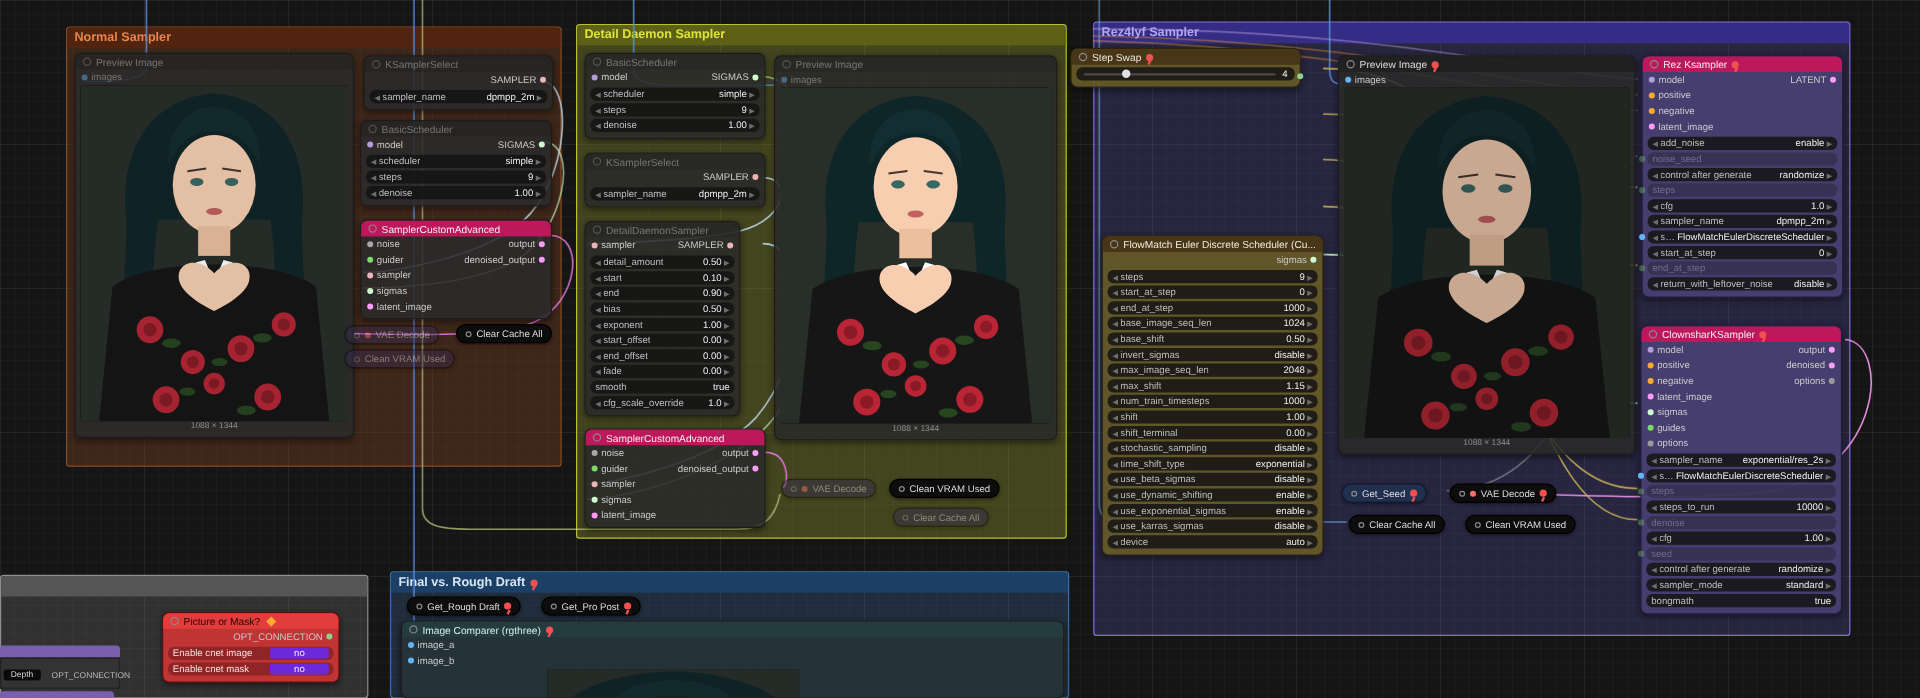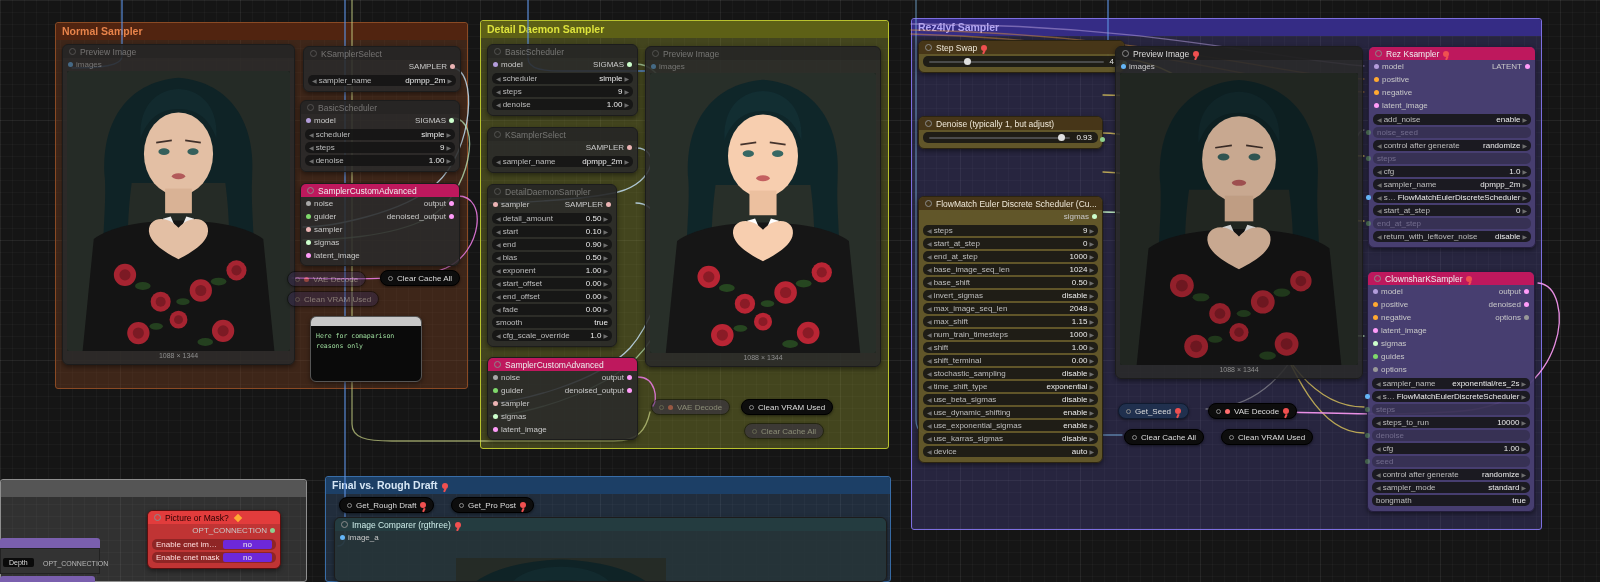--- a/index.html
+++ b/index.html
@@ -308,24 +308,20 @@
   </div>
   <div class="pill" style="left:380px;top:270px">
     <span class="pc"></span>
     <span>Clear Cache All</span>
   </div>
   <div class="pill bypass" style="left:287px;top:291px">
     <span class="pc"></span>
     <span>Clean VRAM Used</span>
   </div>
 
-  <div class="node note" style="left:310px;top:316px;width:112px;height:66px">
-    <div class="note-h"></div>
-    <div class="note-t">Here for comaparison reasons only</div>
-  </div>
 
   <div class="node" style="left:487px;top:44px;width:151px">
     <div class="nh faded">
         <span>BasicScheduler</span>
       </div>
     <div class="slots">
         <div class="s">
           <span class="sl">
             <span class="sdot" style="background: rgb(179, 157, 219);"></span>
             <span class="slab">model</span>
@@ -536,42 +532,30 @@
   </div>
   <div class="pill" style="left:741px;top:399px">
     <span class="pc"></span>
     <span>Clean VRAM Used</span>
   </div>
   <div class="pill bypass" style="left:744px;top:423px">
     <span class="pc"></span>
     <span>Clear Cache All</span>
   </div>
 
-  <div class="node olive" style="left:918px;top:40px;width:207px">
+  <div class="node olive" style="left:892px;top:40px;width:192px">
     <div class="nh olive">
         <span>Step Swap</span>
         <span class="pin"></span>
       </div>
     <div class="srow">
         <span class="strack">
           <span class="sthumb" style="left: 22%;"></span>
         </span>
         <span class="sval">4</span>
-      </div>
-    <span class="outdot"></span>
-  </div>
-  <div class="node olive" style="left:918px;top:116px;width:185px">
-    <div class="nh olive">
-        <span>Denoise (typically 1, but adjust)</span>
-      </div>
-    <div class="srow">
-        <span class="strack">
-          <span class="sthumb" style="left: 93%;"></span>
-        </span>
-        <span class="sval">0.93</span>
       </div>
     <span class="outdot"></span>
   </div>
 
   <div class="node olive" style="left:918px;top:196px;width:185px">
     <div class="nh olive">
         <span>FlowMatch Euler Discrete Scheduler (Cu...</span>
       </div>
     <div class="slots">
         <div class="s">
@@ -978,36 +962,43 @@
         <span class="pin"></span>
       </div>
     <div class="slots">
         <div class="s">
           <span class="sl">
             <span class="sdot" style="background: rgb(100, 181, 246);"></span>
             <span class="slab">image_a</span>
           </span>
           <span class="sr"></span>
         </div>
+        <div class="s">
+          <span class="sl">
+            <span class="sdot" style="background: rgb(100, 181, 246);"></span>
+            <span class="slab">image_b</span>
+          </span>
+          <span class="sr"></span>
+        </div>
       </div>
     <div style="position:absolute;left:121px;top:40px;width:210px;height:25px;background:#10140f">
       <svg viewBox="34 4 132 34" preserveAspectRatio="none" style="width:100%;height:100%">
           <use href="#artw"></use>
         </svg>
     </div>
   </div>
 
   <div class="bar" style="left:0px;top:538px;width:100px;height:10px"></div>
   <div class="partialbody" style="left:0px;top:548px;width:100px;height:26px">
     <span class="tag" style="left:2px;top:9px">Depth</span>
     <span class="tinytext" style="left:42px;top:11px">OPT_CONNECTION</span>
   </div>
   <div class="bar" style="left:0px;top:576px;width:95px;height:6px"></div>
 
-  <div class="node red" style="left:147px;top:510px;width:134px">
+  <div class="node red" style="left:135px;top:510px;width:148px">
     <div class="nh red">
         <span>Picture or Mask?</span>
         <span class="diamond"></span>
       </div>
     <div class="slots">
         <div class="s">
           <span class="sl"></span>
           <span class="sr">
             <span class="slab">OPT_CONNECTION</span>
             <span class="sdot" style="background: rgb(143, 208, 143);"></span>

